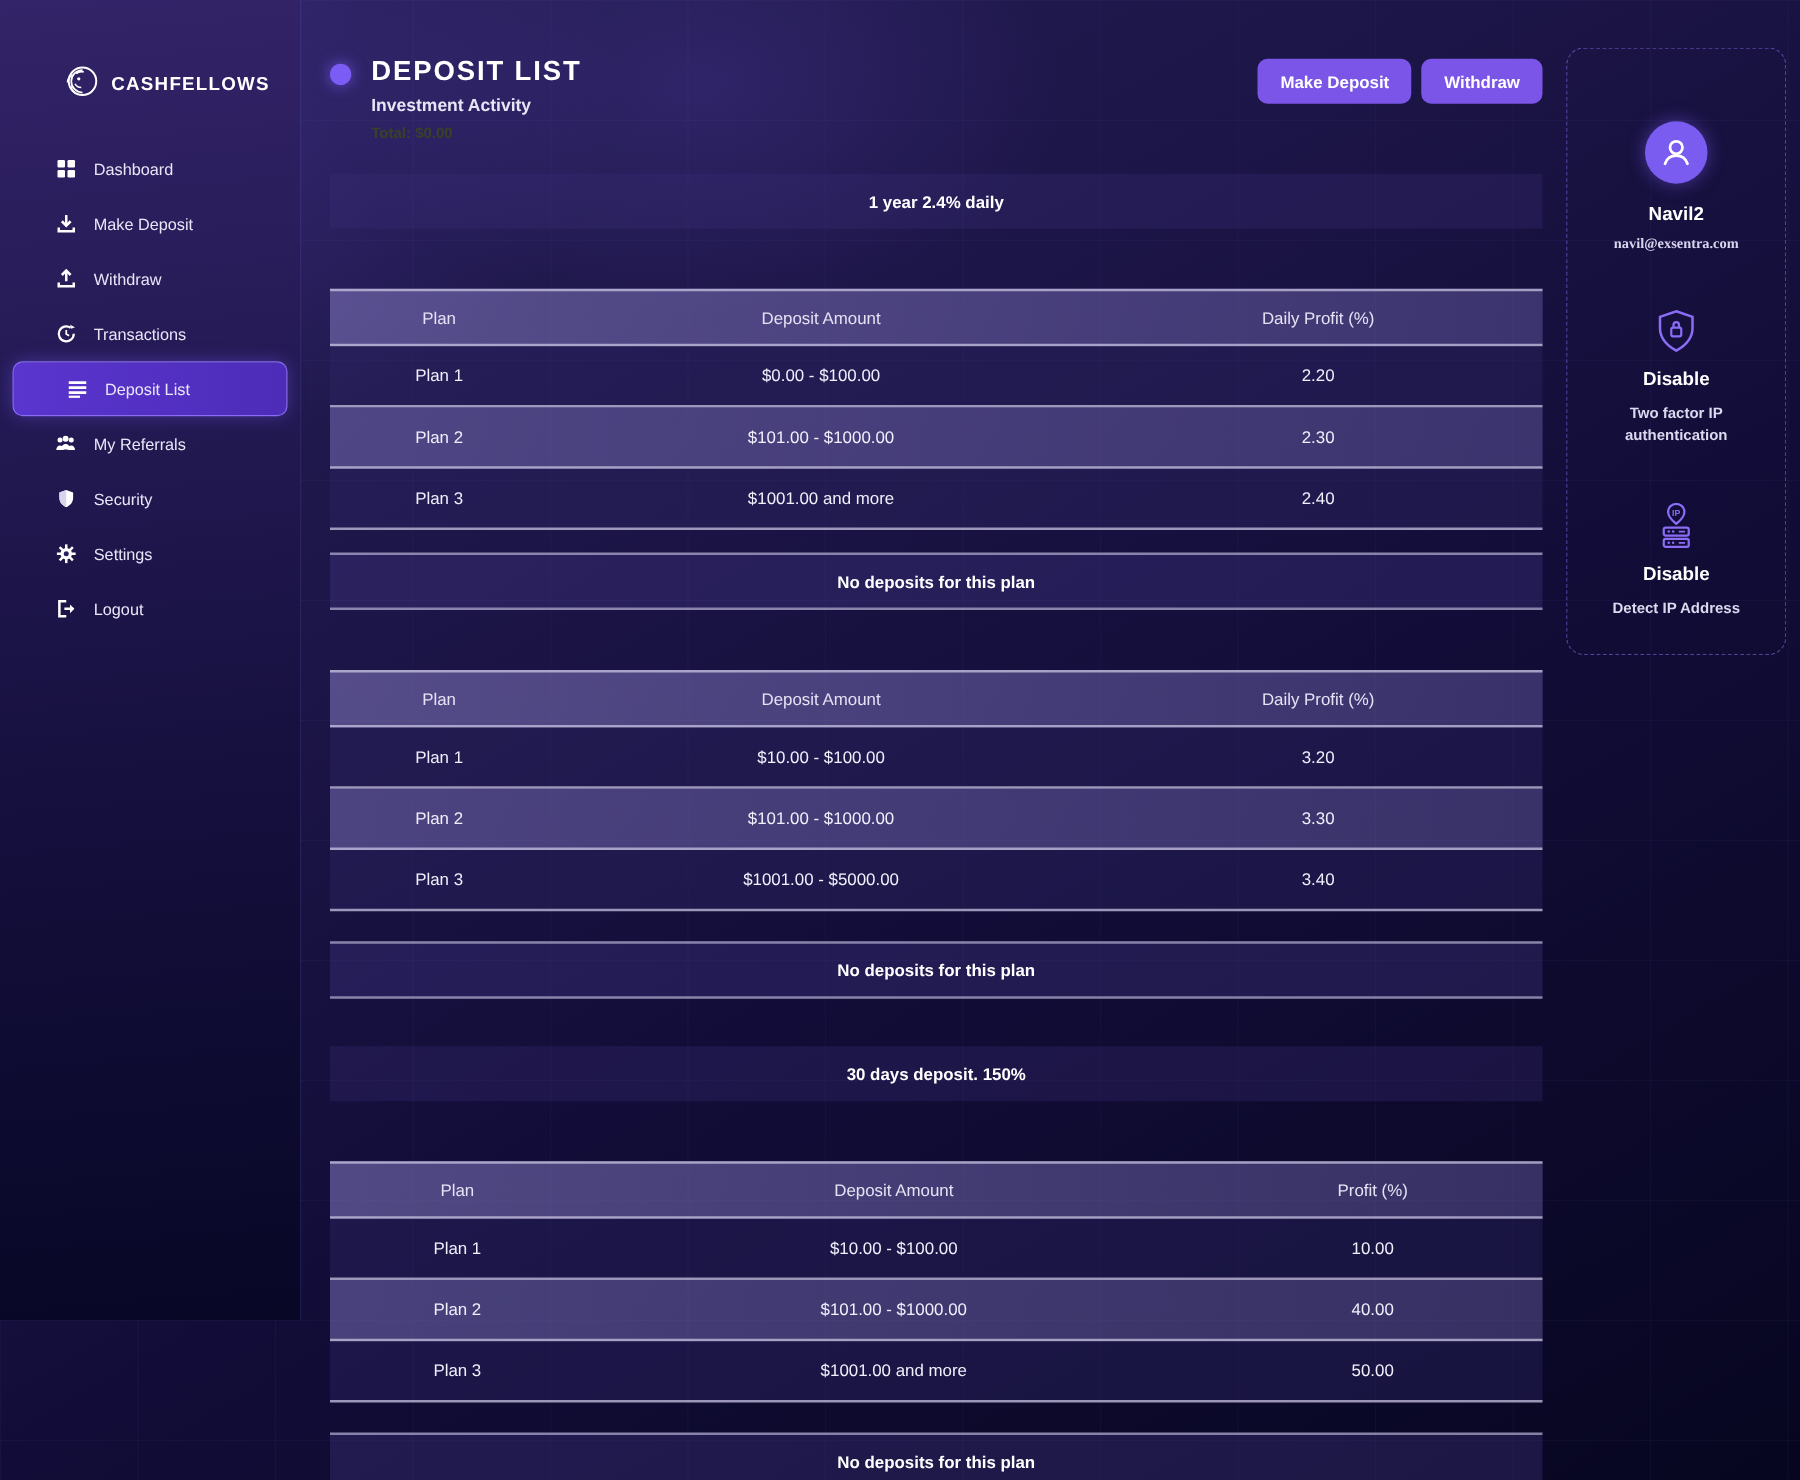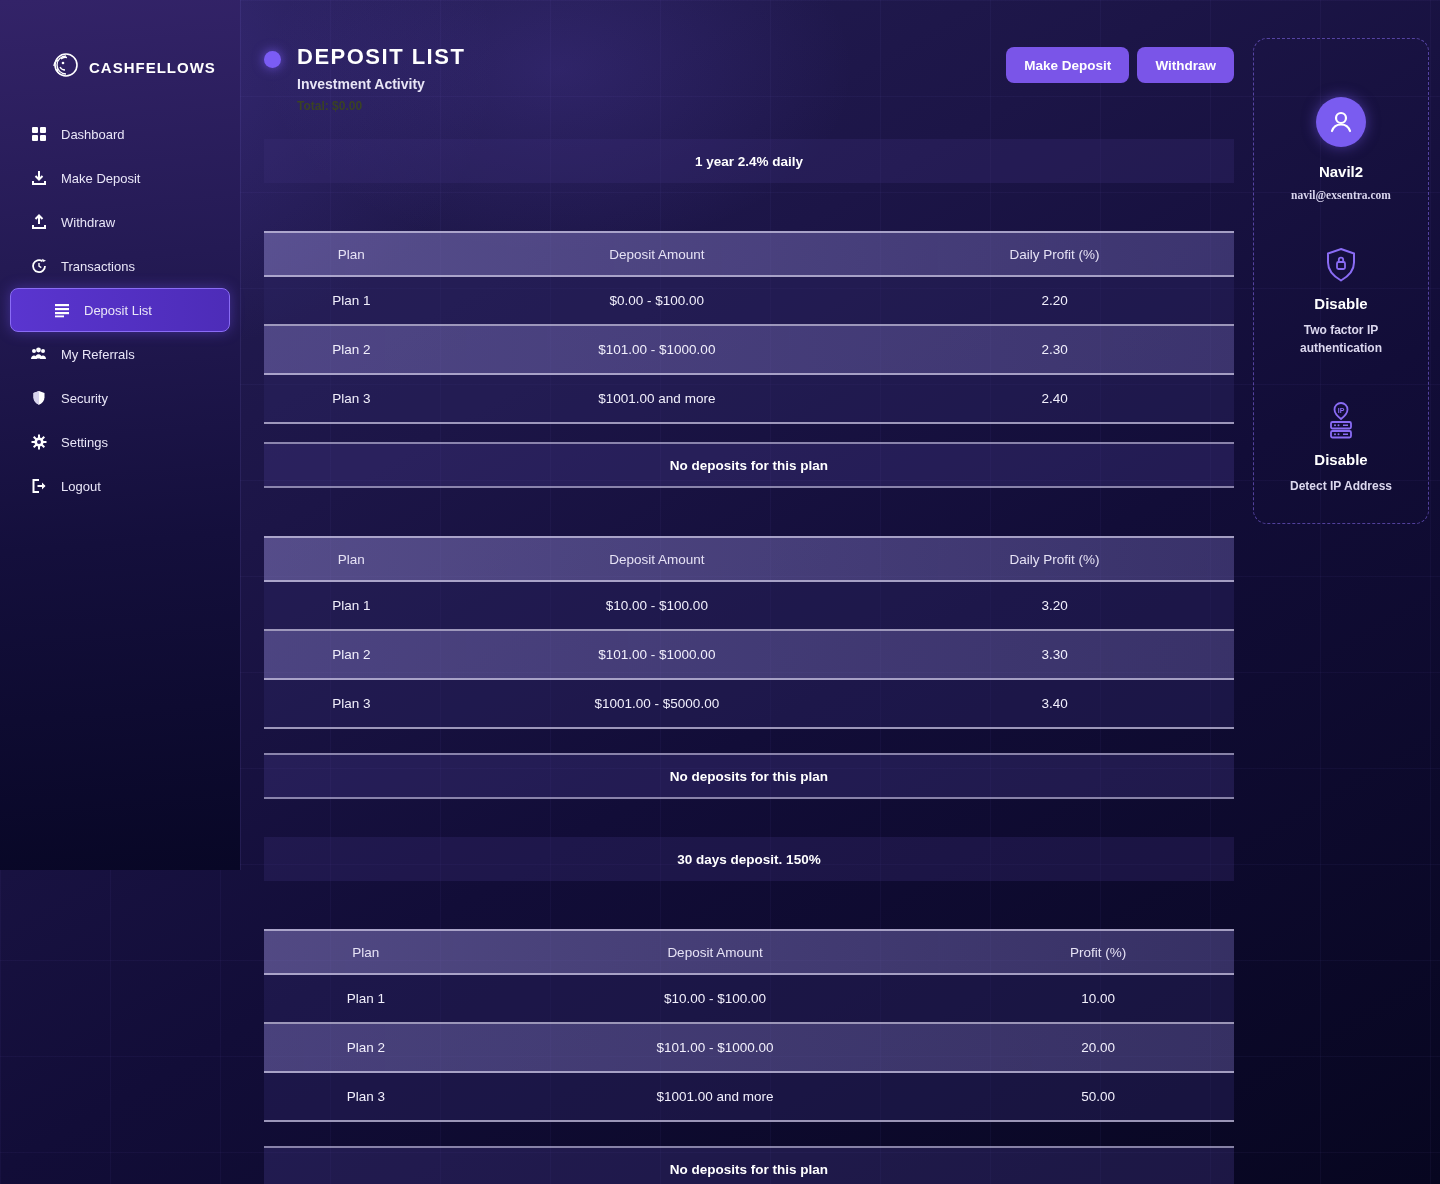--- a/index.html
+++ b/index.html
@@ -12,30 +12,30 @@
       linear-gradient(90deg, rgba(130,110,220,0.055) 1px, transparent 1px),
       radial-gradient(420px 260px at 560px 70px, rgba(124,92,240,0.16), transparent 70%),
       radial-gradient(500px 400px at 120px 60px, rgba(106,74,214,0.25), transparent 75%),
       linear-gradient(150deg, #272058 0%, #1c1547 34%, #120d38 58%, #070620 100%);
     background-size:110px 96px, 110px 96px, auto, auto, auto;
     position:relative;
   }
 
   
   .sidebar{
-    position:absolute; left:0; top:0; width:240px; height:870px;
+    position:absolute; left:0; top:0; width:240px; height:1056px;
     background:linear-gradient(175deg, #332368 0%, #241a54 30%, #140f3c 62%, #080726 100%);
     box-shadow:1px 0 0 rgba(140,120,230,0.12);
   }
   .brand{ display:flex; align-items:center; gap:9px; padding:50px 0 0 50px; }
   .brand-name{ font-size:15px; font-weight:bold; letter-spacing:1px; color:#ffffff; }
   .nav{ margin-top:28px; }
   .nav-item{
     height:44px; display:flex; align-items:center; gap:14px;
-    padding-left:30px; font-size:13px; color:#e9e6f8; cursor:pointer;
+    padding-left:44px; font-size:13px; color:#e9e6f8; cursor:pointer;
   }
   .nav-item .ico{ width:17px; height:17px; display:flex; align-items:center; justify-content:center; }
   .nav-item.active{
     margin:0 10px; padding-left:42px; border-radius:8px;
     background:linear-gradient(90deg,#5a35cf 0%, #4d2cb8 100%);
     border:1px solid #8a6cf5;
     box-shadow:0 0 14px rgba(110,80,230,0.45);
   }
 
   
@@ -304,21 +304,21 @@
       <span>Profit (%)</span>
     </div>
     <div class="row odd">
       <span>Plan 1</span>
       <span>$10.00 - $100.00</span>
       <span>10.00</span>
     </div>
     <div class="row even">
       <span>Plan 2</span>
       <span>$101.00 - $1000.00</span>
-      <span>20.00</span>
+      <span>40.00</span>
     </div>
     <div class="row odd">
       <span>Plan 3</span>
       <span>$1001.00 and more</span>
       <span>50.00</span>
     </div>
   </div>
   <div class="empty-banner gap24">No deposits for this plan</div>
 </div>
 

